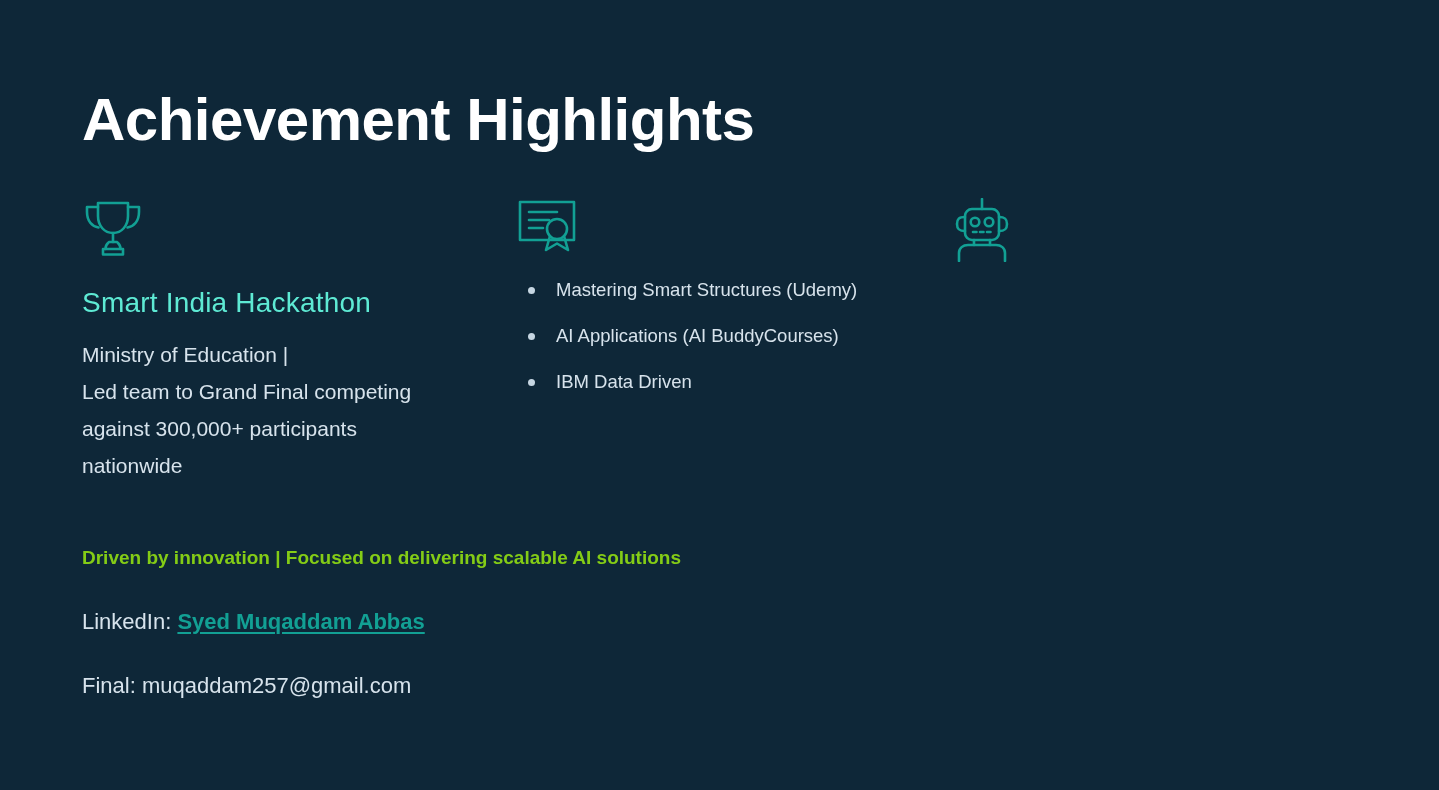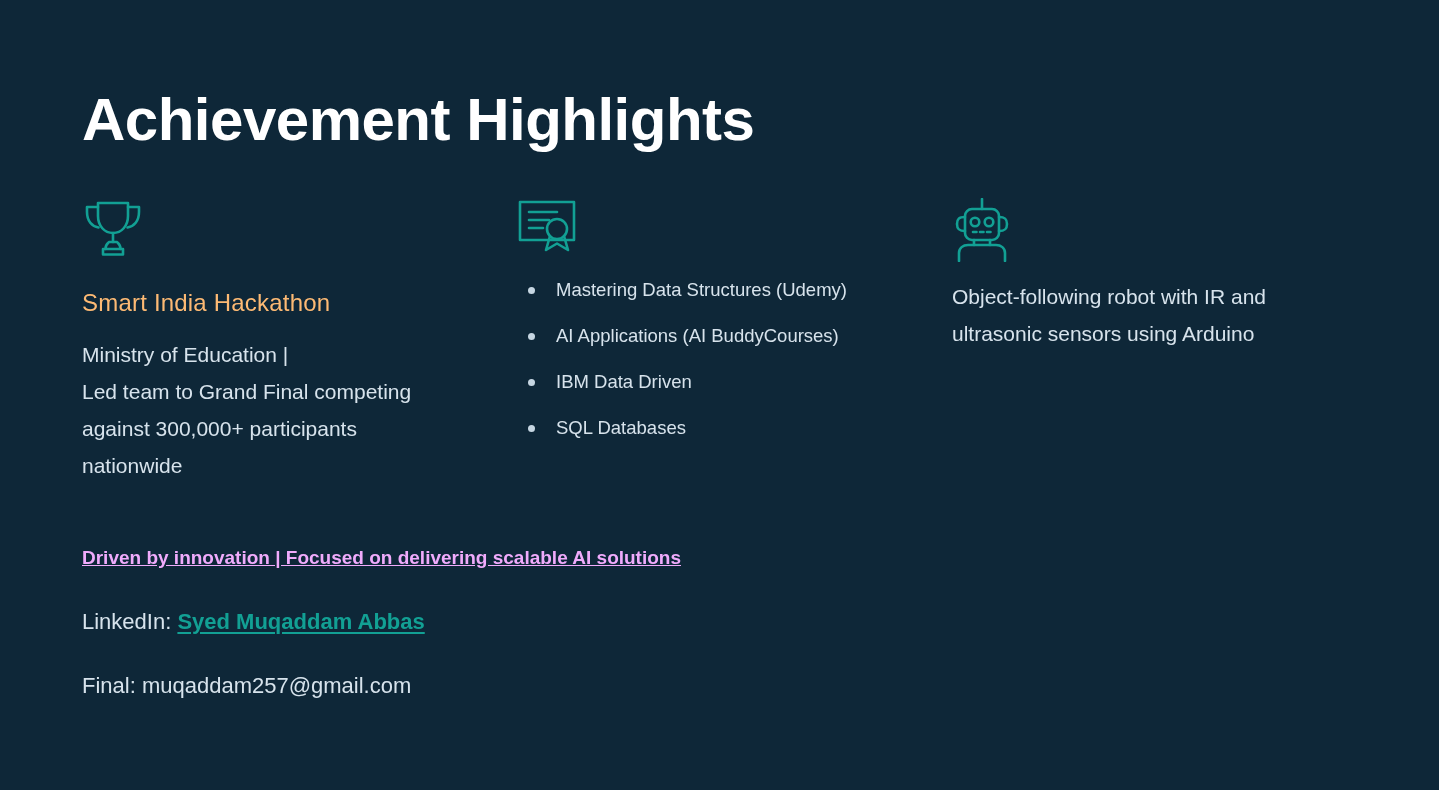--- a/index.html
+++ b/index.html
@@ -53,25 +53,25 @@
   .col-2 { width: 400px; }
 
   .col-icon {
     height: 64px;
     display: block;
   }
   .col-icon svg { display: block; }
 
   .col-heading {
     margin-top: 24px;
-    font-size: 24px;
+    font-size: 28px;
     line-height: 34px;
     font-weight: 400;
     letter-spacing: 0.2px;
-    color: #fdba74;
+    color: #5eead4;
     white-space: nowrap;
   }
 
   .col-body {
     margin-top: 16px;
     font-size: 21px;
     line-height: 37px;
     color: #d7e3ec;
     font-weight: 400;
   }
@@ -111,23 +111,22 @@
     position: absolute;
     left: 82px;
     top: 544px;
     width: 900px;
   }
 
   .tagline {
     font-size: 19px;
     line-height: 28px;
     font-weight: 700;
-    color: #f0abfc;
-    white-space: nowrap;
-    text-decoration: underline;
+    color: #84cc16;
+    white-space: nowrap;
   }
 
   .contact-line {
     margin-top: 36px;
     font-size: 22px;
     line-height: 28px;
     color: #d7e3ec;
     white-space: nowrap;
   }
 
@@ -171,44 +170,40 @@
         <svg width="64" height="56" viewBox="0 0 64 56" fill="none" stroke="#12a094" stroke-width="2.6" stroke-linecap="round" stroke-linejoin="round">
           <rect x="4" y="4" width="54" height="38"></rect>
           <path d="M13 14 H41"></path>
           <path d="M13 22 H33"></path>
           <path d="M13 30 H27"></path>
           <circle cx="41" cy="31" r="10"></circle>
           <path d="M34 38 L30 52 L41 45.5 L52 52 L48 38"></path>
         </svg>
       </span>
       <ul class="cert-list">
-        <li>Mastering Data Structures (Udemy)</li>
+        <li>Mastering Smart Structures (Udemy)</li>
         <li>AI Applications (AI BuddyCourses)</li>
         <li>IBM Data Driven</li>
-        <li>SQL Databases</li>
       </ul>
     </div>
 
     <div class="col col-2">
       <span class="col-icon">
         <svg width="60" height="64" viewBox="0 0 60 64" fill="none" stroke="#12a094" stroke-width="2.6" stroke-linecap="round" stroke-linejoin="round">
           <path d="M30 1 V11"></path>
           <rect x="13" y="11" width="34" height="31" rx="7"></rect>
           <path d="M13 19 C7 19 5 21 5 26 C5 31 7 33 13 33"></path>
           <path d="M47 19 C53 19 55 21 55 26 C55 31 53 33 47 33"></path>
           <circle cx="23" cy="24" r="4.3"></circle>
           <circle cx="37" cy="24" r="4.3"></circle>
           <path d="M21 34 h3.5 M28 34 h3.5 M35 34 h3.5"></path>
           <path d="M22 42 v5 M38 42 v5"></path>
           <path d="M7 63 v-8 c0 -5 4 -8 9 -8 h28 c5 0 9 3 9 8 v8"></path>
         </svg>
       </span>
-      <div class="col-body body-hw">
-        <p>Object-following robot with IR and ultrasonic sensors using Arduino</p>
-      </div>
     </div>
 
   </div>
 
   <div class="footer">
     <div class="tagline">Driven by innovation | Focused on delivering scalable AI solutions</div>
 
     <div class="contact-line">
       <span>LinkedIn: </span><a class="contact-link">Syed Muqaddam Abbas</a>
     </div>

